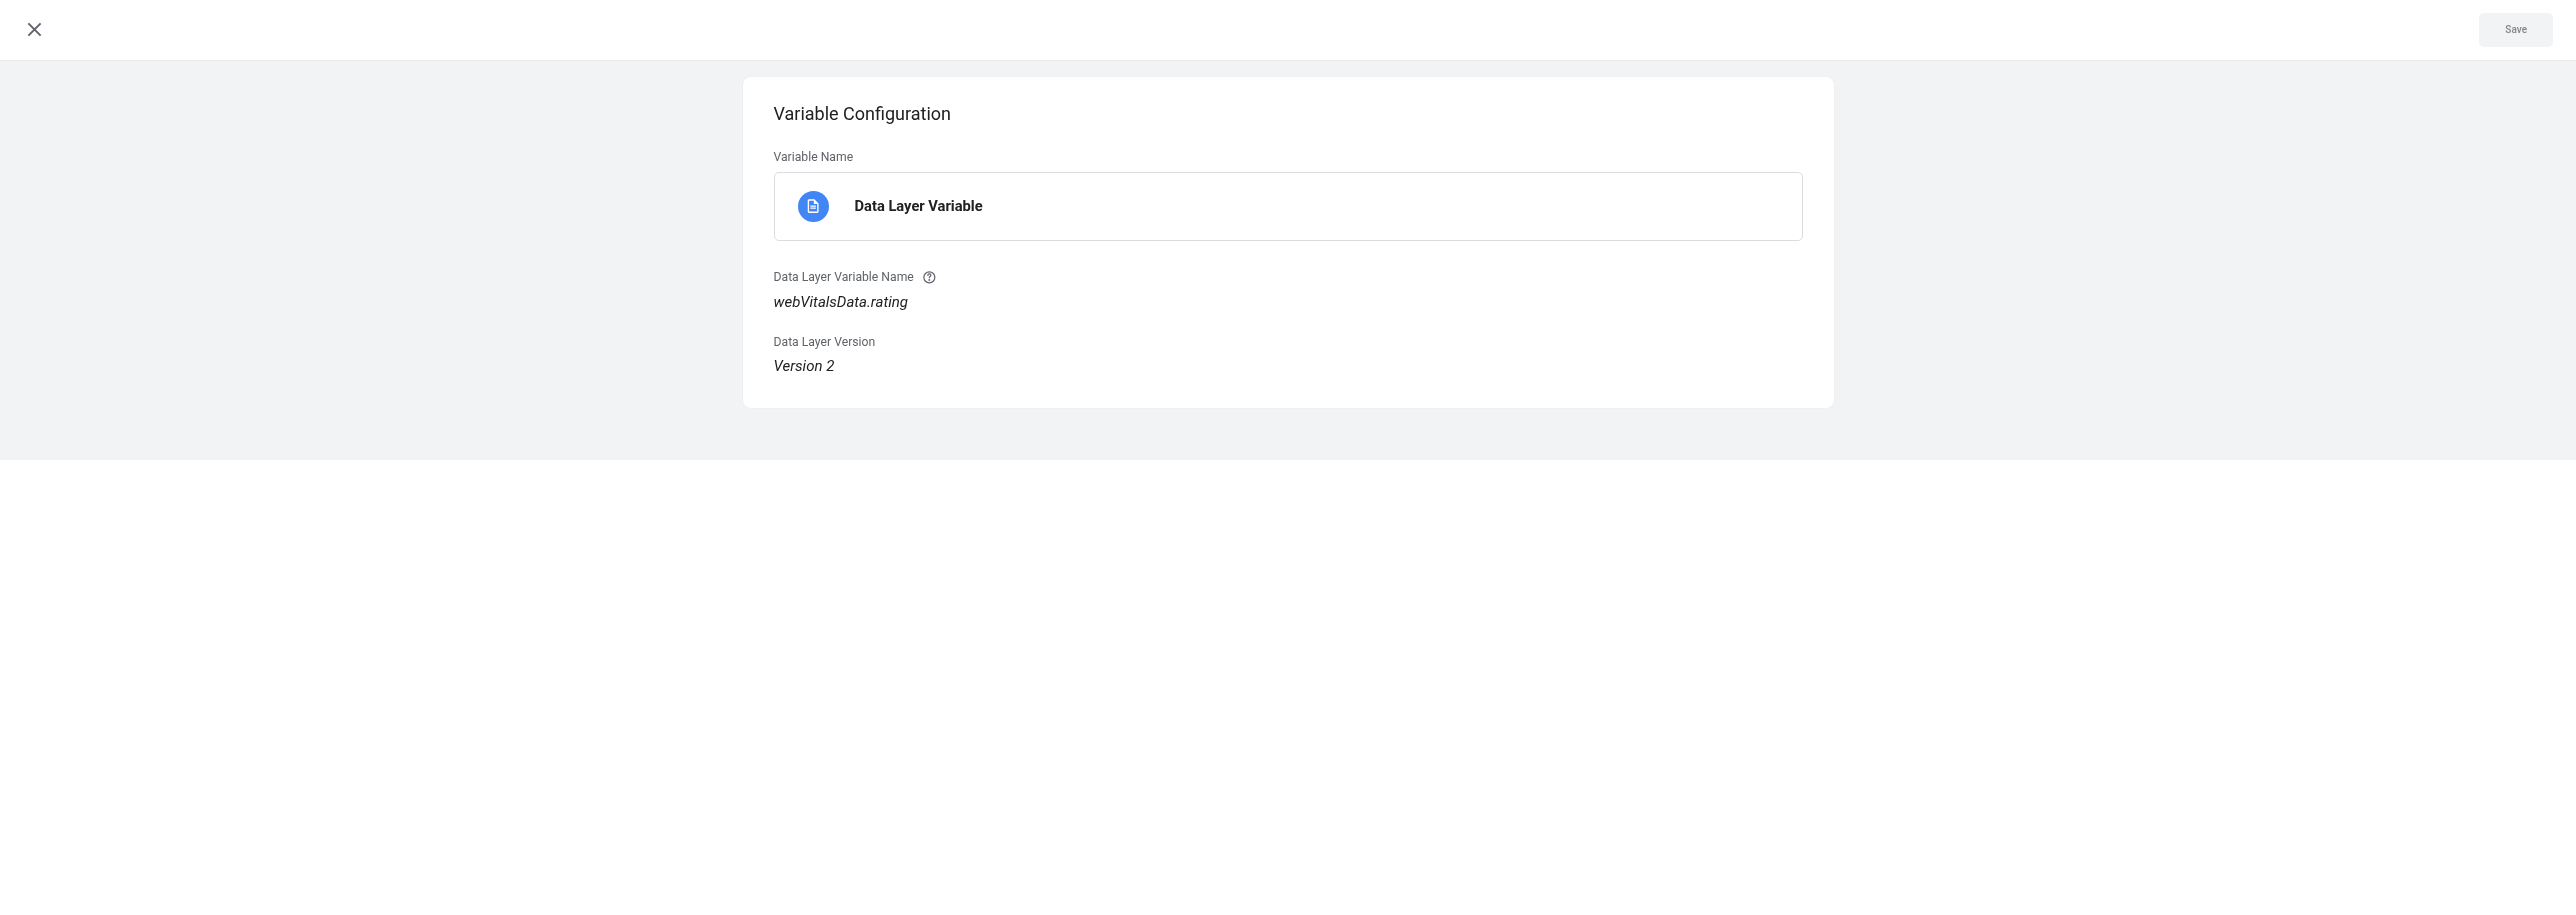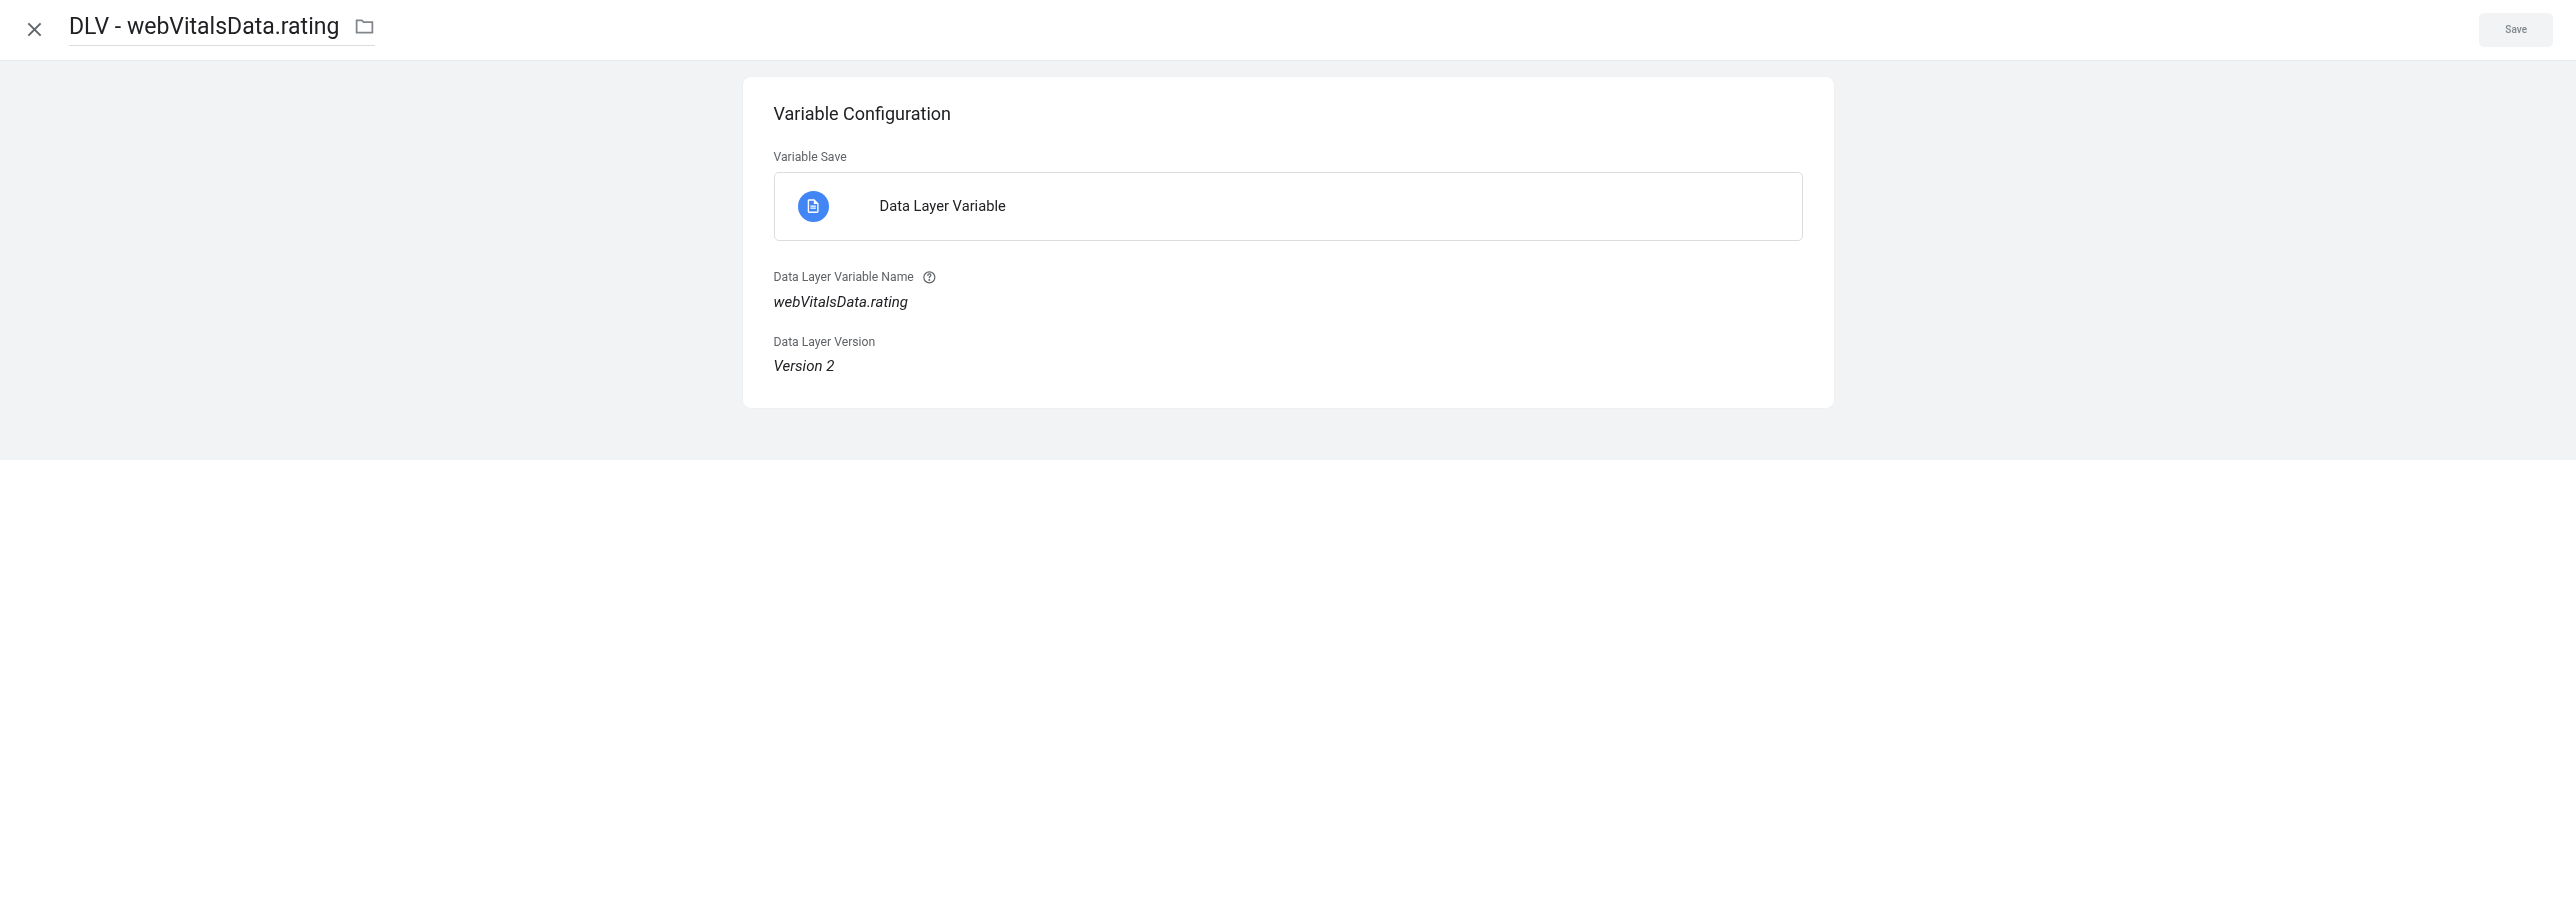--- a/index.html
+++ b/index.html
@@ -118,23 +118,22 @@
       justify-content: center;
       color: #ffffff;
       flex-shrink: 0;
     }
     .type-icon svg {
       width: 16.3px;
       height: 16.3px;
     }
     .type-name {
       font-size: 14.7px;
-      font-weight: 400;
-      color: #202124;
-      margin-left: 25px;
+      font-weight: 700;
+      color: #202124;
     }
     .field-group {
       margin-bottom: 24px;
     }
     .field-value {
       font-size: 15px;
       color: #202124;
       margin-top: 3.3px;
       font-style: italic;
     }
@@ -152,37 +151,29 @@
 <body>
 
 <div class="header">
   <div class="header-left">
     <div class="close-btn">
       <svg viewBox="0 0 24 24" fill="none" stroke="currentColor" stroke-width="2.2">
         <line x1="5" y1="5" x2="19" y2="19"></line>
         <line x1="19" y1="5" x2="5" y2="19"></line>
       </svg>
     </div>
-    <div class="title-wrap">
-      <span class="title-text">DLV - webVitalsData.rating</span>
-      <span class="folder-icon">
-        <svg viewBox="0 0 24 24" fill="none" stroke="currentColor" stroke-width="2">
-          <path d="M3 7 L3 19 L21 19 L21 7 L11 7 L9 5 L3 5 Z"></path>
-        </svg>
-      </span>
-    </div>
   </div>
   <button class="save-btn">Save</button>
 </div>
 
 <div class="content-area">
   <div class="card">
     <h2 class="card-title">Variable Configuration</h2>
 
-    <div class="label">Variable Save</div>
+    <div class="label">Variable Name</div>
     <div class="type-selector">
       <div class="type-icon">
         <svg viewBox="0 0 24 24" fill="currentColor">
           <path d="M14 2H6c-1.1 0-2 .9-2 2v16c0 1.1.9 2 2 2h12c1.1 0 2-.9 2-2V8l-6-6zM6 20V4h7v5h5v11H6zm2-6h8v2H8v-2zm0-3h8v2H8v-2z"></path>
         </svg>
       </div>
       <span class="type-name">Data Layer Variable</span>
     </div>
 
     <div class="field-group">

